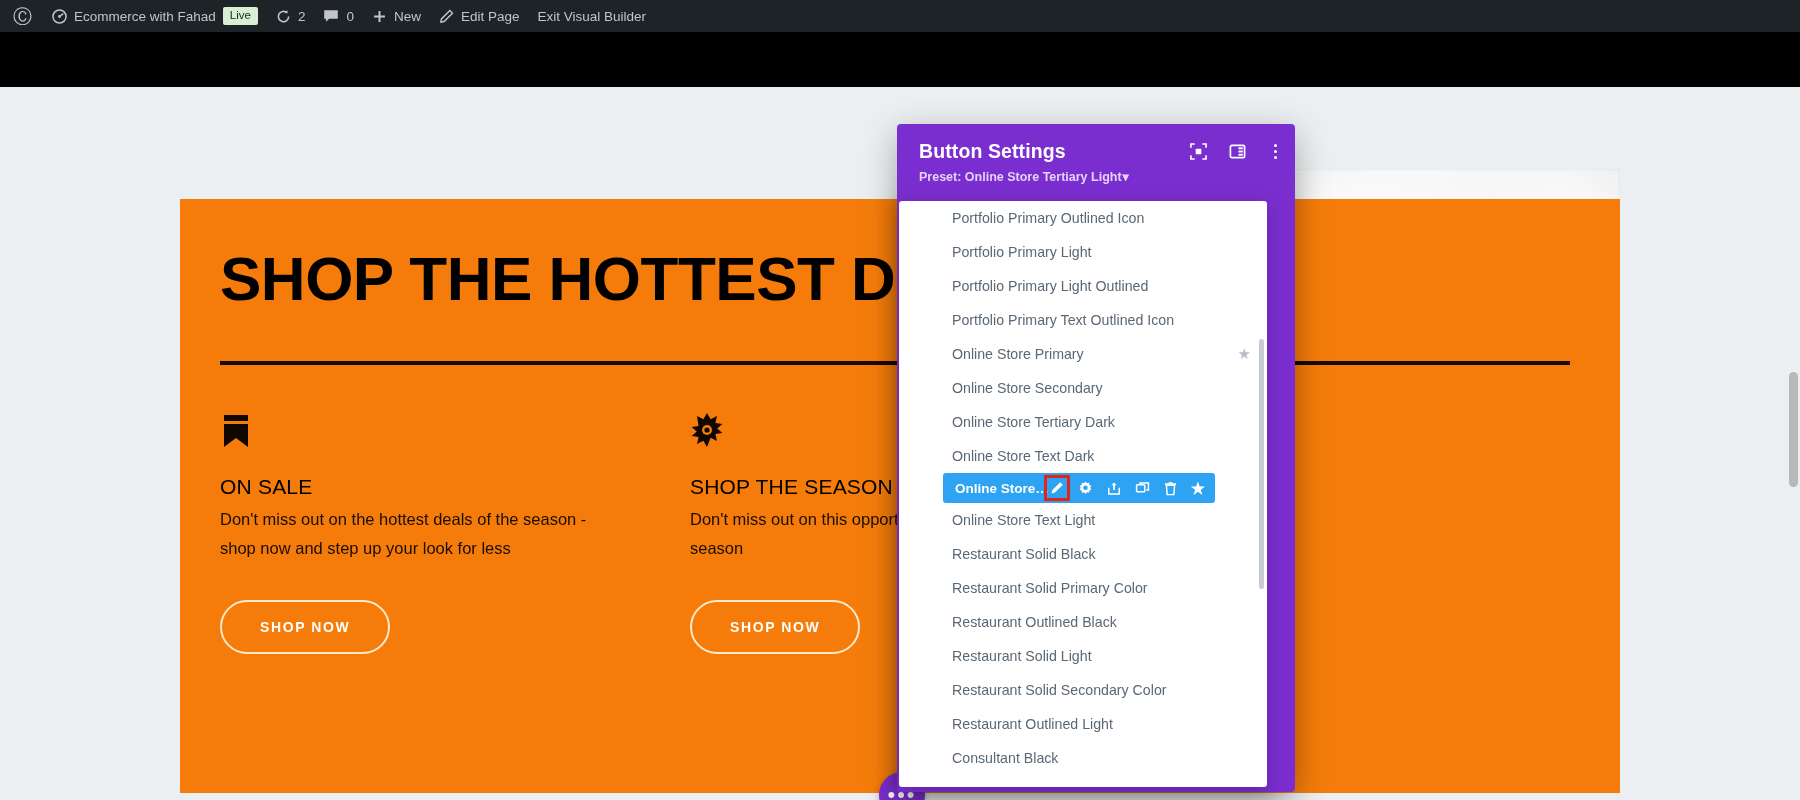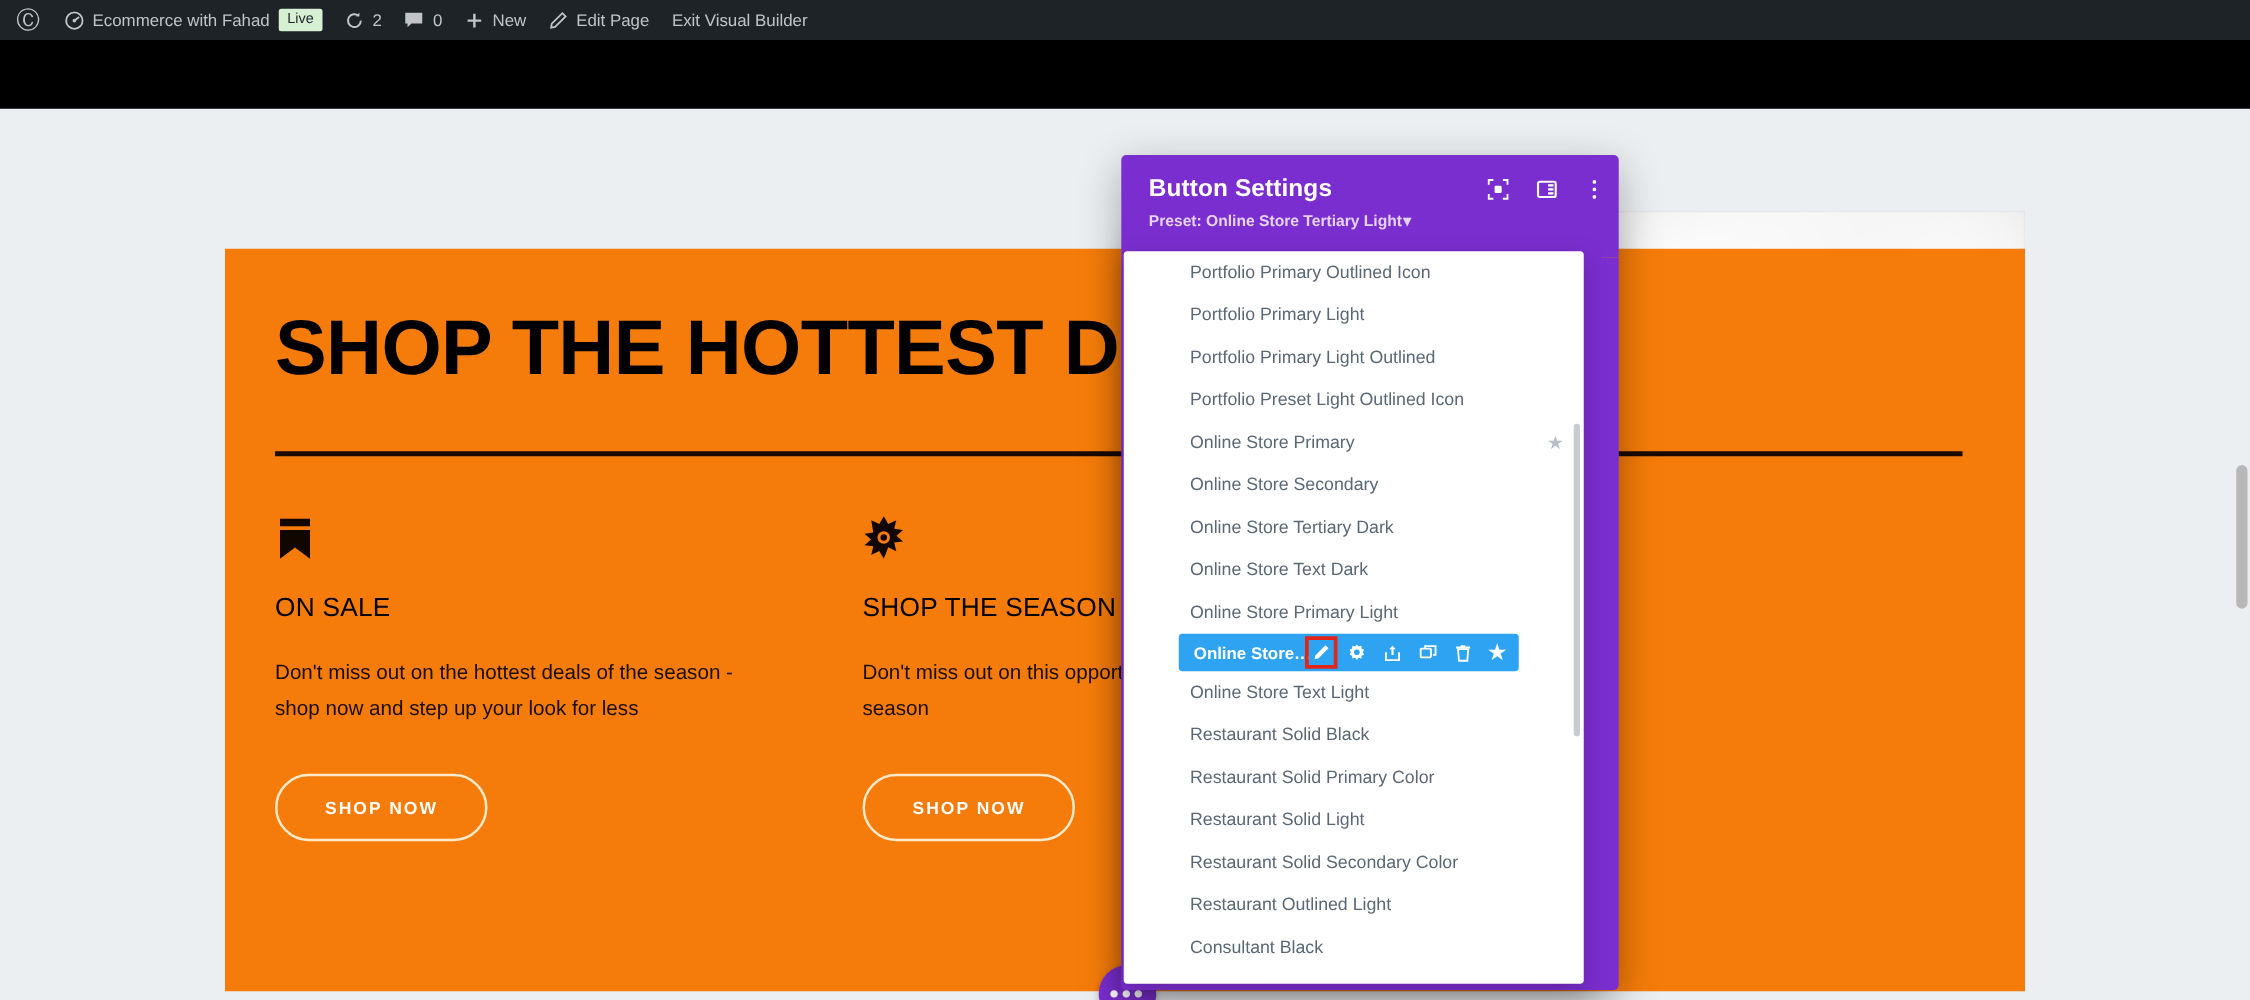--- a/index.html
+++ b/index.html
@@ -81,21 +81,21 @@
     display: flex; margin-top: 48px; gap: 0;
   }
   .feature-col { width: 470px; padding-right: 50px; }
   .feat-icon { font-size: 34px; line-height: 1; color: #120600; height: 44px; }
   .feat-title {
     font-size: 21px; font-weight: 400; color: #000;
     text-transform: uppercase; letter-spacing: .2px; margin-top: 18px;
   }
   .feat-desc {
     font-size: 16.5px; line-height: 1.78; color: #1a0d02;
-    margin-top: 25px; max-width: 400px;
+    margin-top: 6px; max-width: 400px;
   }
   .shop-btn {
     display: inline-block; margin-top: 36px;
     border: 2px solid #ffe9c9; border-radius: 40px;
     color: #fff; background: transparent;
     font-size: 14px; font-weight: 700; letter-spacing: 1.6px;
     padding: 17px 38px; text-transform: uppercase; cursor: pointer;
   }
 
   
@@ -472,37 +472,34 @@
           <div class="preset-item">
             <span>Portfolio Primary Outlined Icon</span>
           </div>
           <div class="preset-item">
             <span>Portfolio Primary Light</span>
           </div>
           <div class="preset-item">
             <span>Portfolio Primary Light Outlined</span>
           </div>
           <div class="preset-item">
-            <span>Portfolio Preset Light Outlined Icon</span>
+            <span>Portfolio Primary Text Outlined Icon</span>
           </div>
           <div class="preset-item">
             <span>Online Store Primary</span>
             <span class="star-fav">★</span>
           </div>
           <div class="preset-item">
             <span>Online Store Secondary</span>
           </div>
           <div class="preset-item">
             <span>Online Store Tertiary Dark</span>
           </div>
           <div class="preset-item">
             <span>Online Store Text Dark</span>
-          </div>
-          <div class="preset-item">
-            <span>Online Store Primary Light</span>
           </div>
 
           <div class="preset-item active">
             <span class="active-label">Online Store Ter...</span>
             <span class="active-actions">
               <span class="aa highlight">
                 <svg width="14" height="14" viewBox="0 0 16 16">
                     <path d="M11.8 1.4 14.6 4.2 5.6 13.2 1.8 14.2 2.8 10.4z" fill="#fff"></path>
                   </svg>
               </span>
@@ -538,20 +535,23 @@
           <div class="preset-item">
             <span>Online Store Text Light</span>
           </div>
           <div class="preset-item">
             <span>Restaurant Solid Black</span>
           </div>
           <div class="preset-item">
             <span>Restaurant Solid Primary Color</span>
           </div>
           <div class="preset-item">
+            <span>Restaurant Outlined Black</span>
+          </div>
+          <div class="preset-item">
             <span>Restaurant Solid Light</span>
           </div>
           <div class="preset-item">
             <span>Restaurant Solid Secondary Color</span>
           </div>
           <div class="preset-item">
             <span>Restaurant Outlined Light</span>
           </div>
           <div class="preset-item">
             <span>Consultant Black</span>

